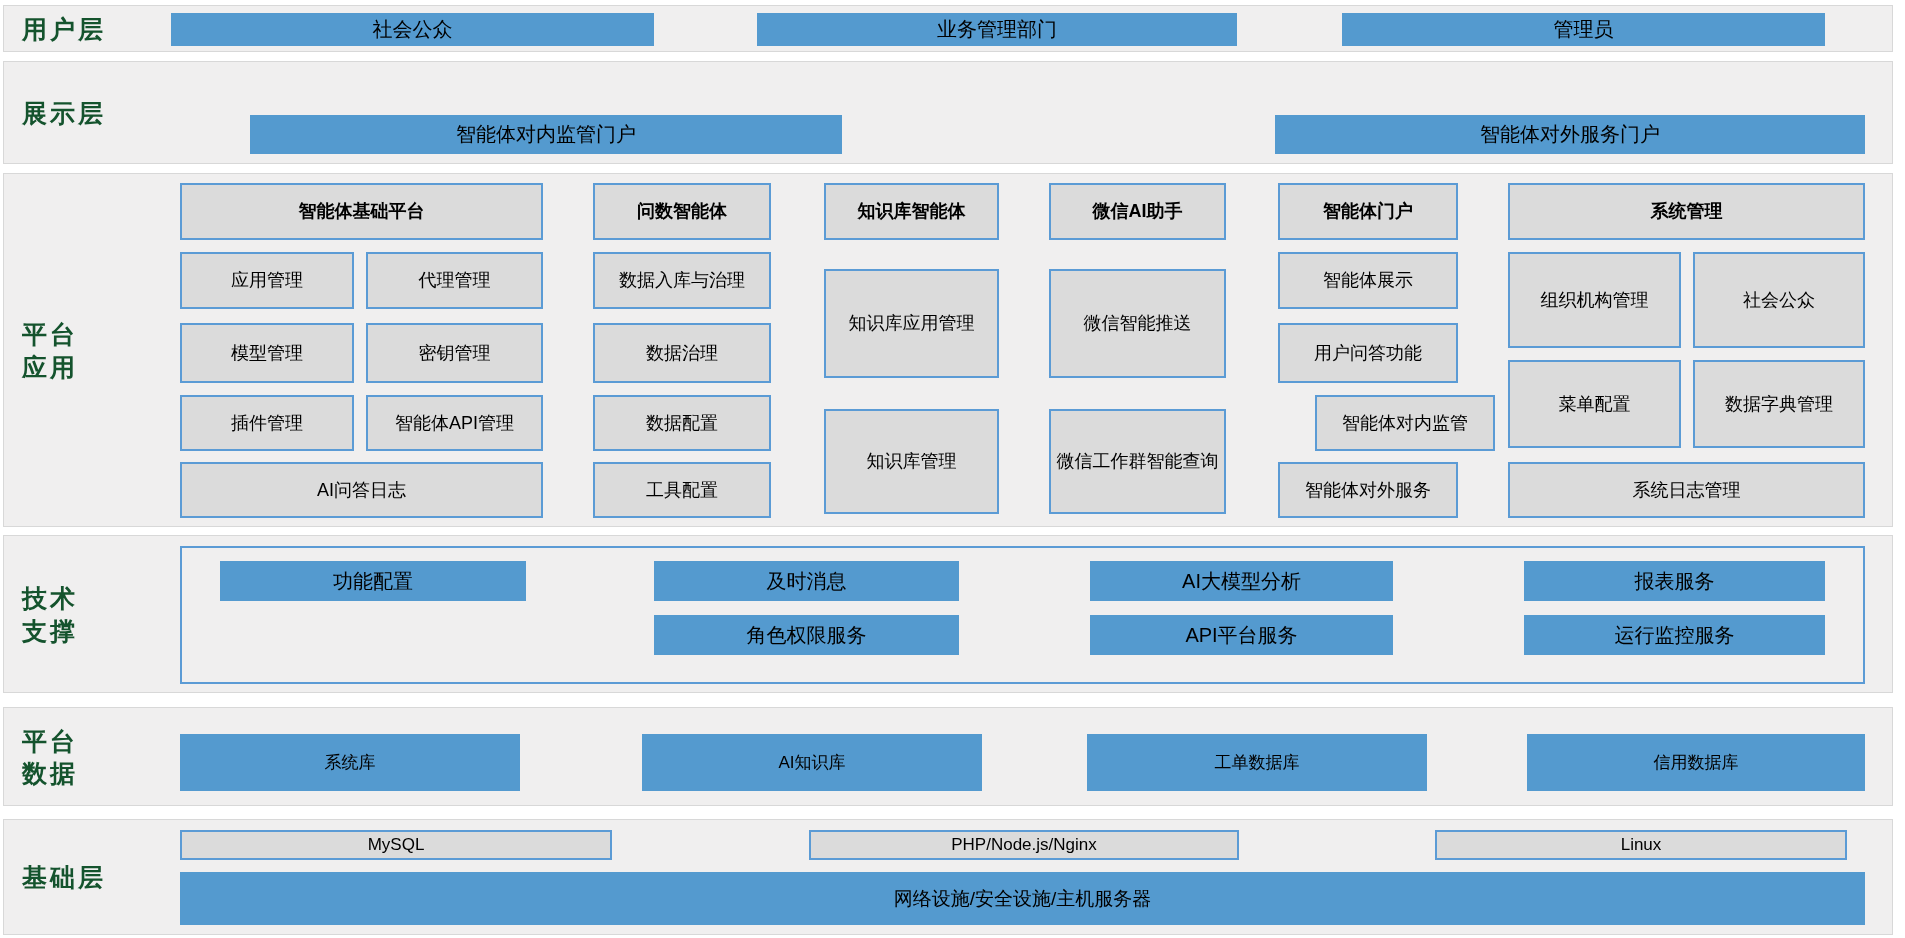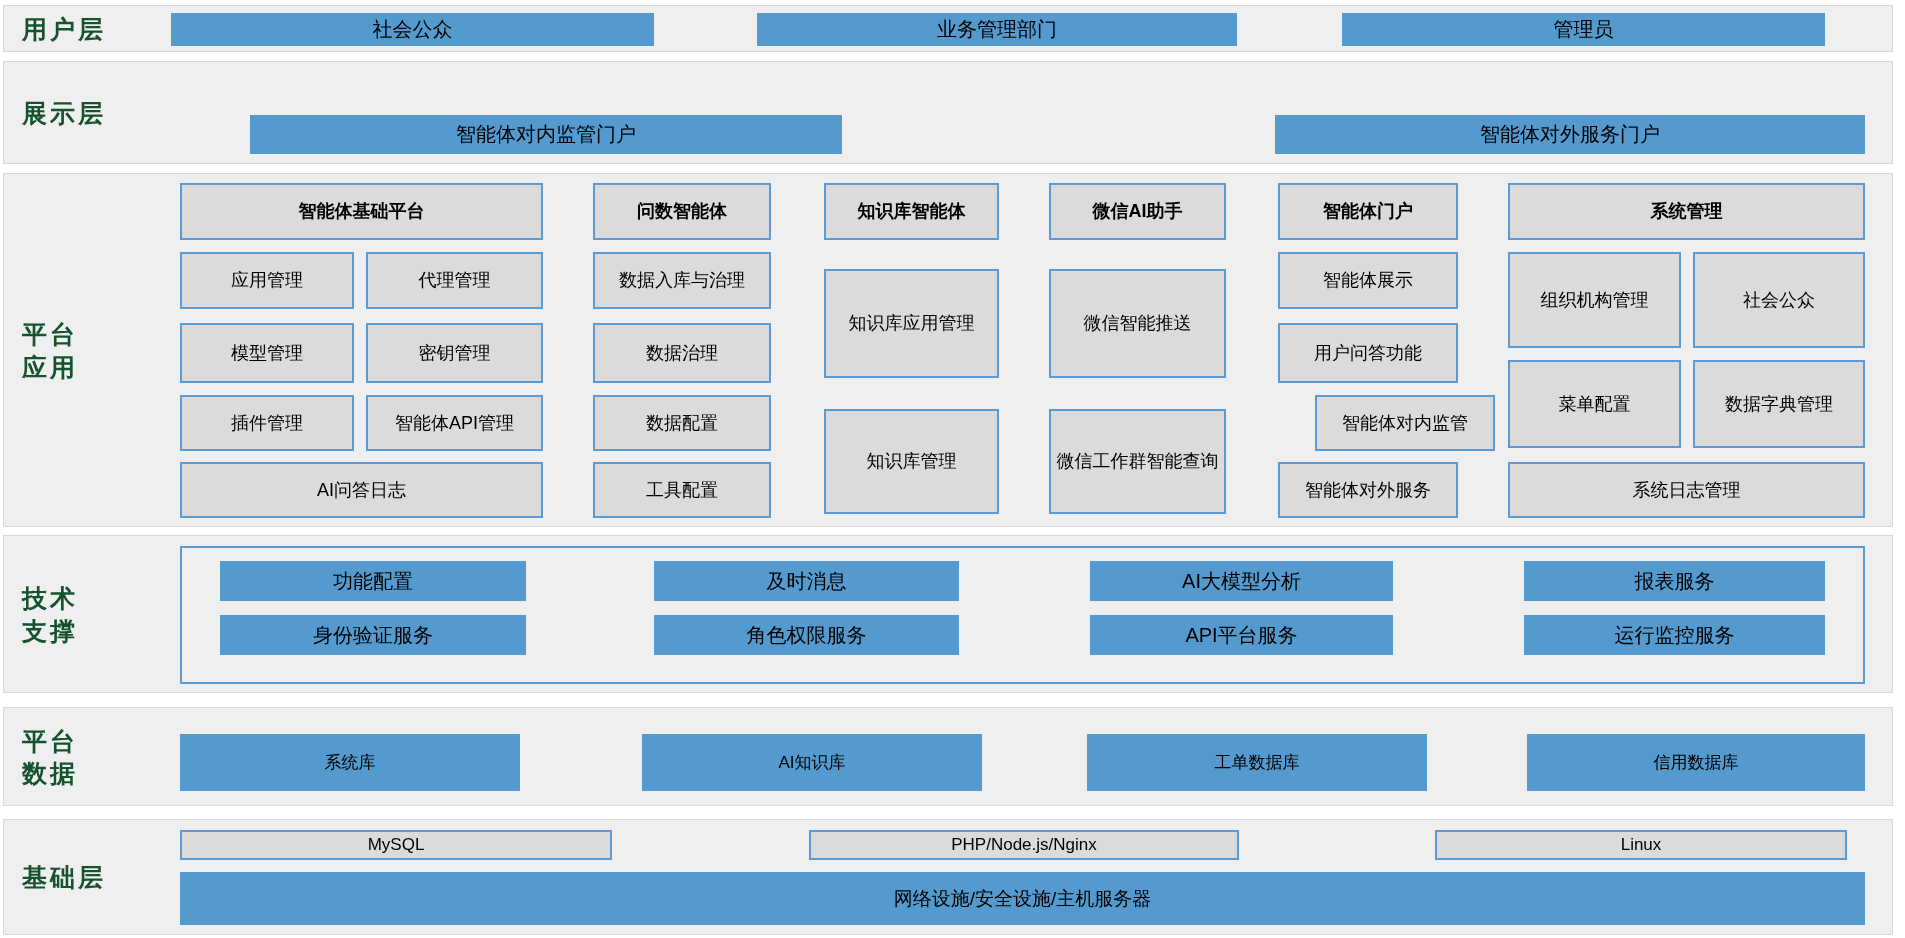--- a/index.html
+++ b/index.html
@@ -75,21 +75,20 @@
   </section>
 
   <section class="band" style="top:535px;height:158px;">
     <div class="band-label">技术
 支撑</div>
     <div class="tech-frame" style="left:176px;top:10px;width:1685px;height:138px;"></div>
     <div class="bbox" style="left:216px;top:25px;width:306px;height:40px;">功能配置</div>
     <div class="bbox" style="left:650px;top:25px;width:305px;height:40px;">及时消息</div>
     <div class="bbox" style="left:1086px;top:25px;width:303px;height:40px;">AI大模型分析</div>
     <div class="bbox" style="left:1520px;top:25px;width:301px;height:40px;">报表服务</div>
-    <div class="bbox" style="left:216px;top:79px;width:306px;height:40px;">身份验证服务</div>
     <div class="bbox" style="left:650px;top:79px;width:305px;height:40px;">角色权限服务</div>
     <div class="bbox" style="left:1086px;top:79px;width:303px;height:40px;">API平台服务</div>
     <div class="bbox" style="left:1520px;top:79px;width:301px;height:40px;">运行监控服务</div>
   </section>
 
   <section class="band" style="top:707px;height:99px;">
     <div class="band-label">平台
 数据</div>
     <div class="bbox small" style="left:176px;top:26px;width:340px;height:57px;">系统库</div>
     <div class="bbox small" style="left:638px;top:26px;width:340px;height:57px;">AI知识库</div>

